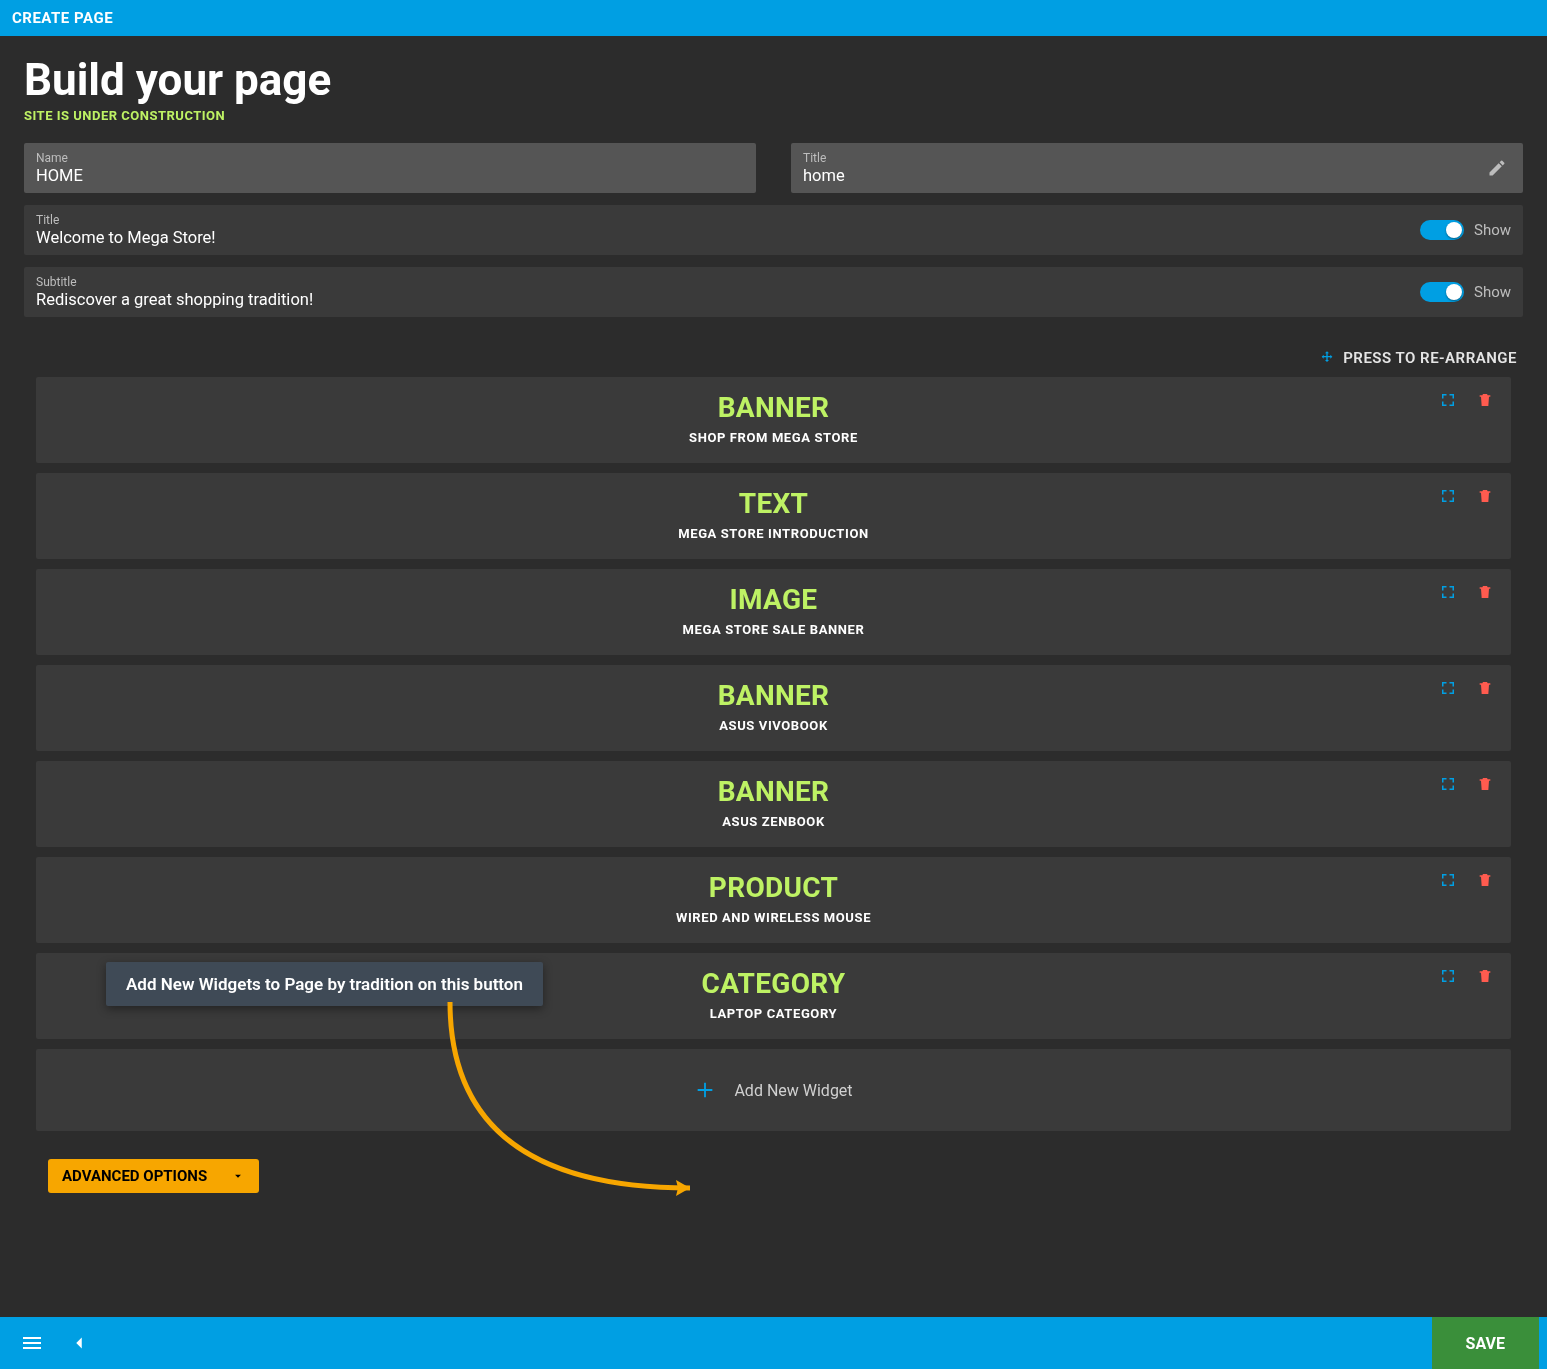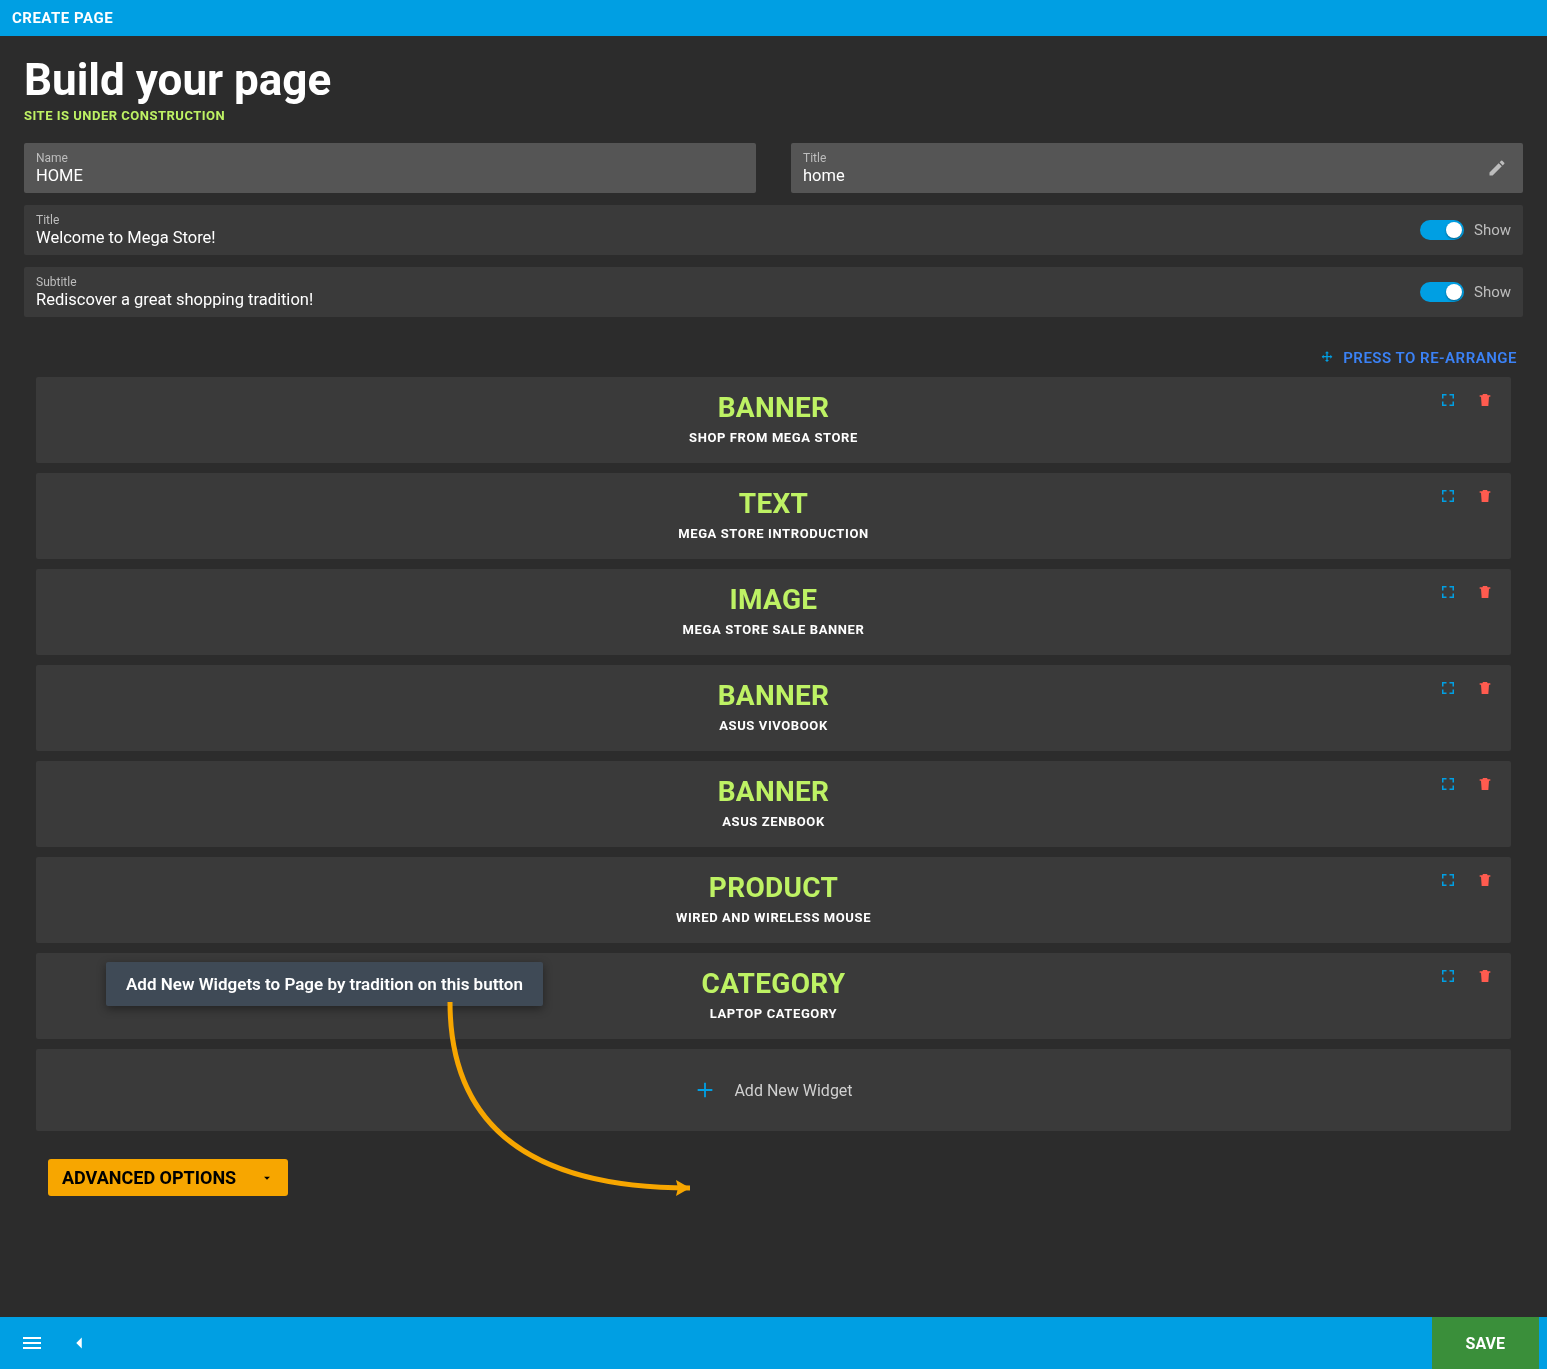--- a/index.html
+++ b/index.html
@@ -71,21 +71,21 @@
   .wide-field .ff { flex:1; }
   .toggle {
     width: 44px; height: 20px; border-radius: 20px;
     background: #009fe3; position: relative; margin-right: 10px;
   }
   .toggle .knob {
     position:absolute; right:2px; top:2px; width:16px; height:16px;
     background:#fff; border-radius:50%; box-shadow: 0 1px 2px rgba(0,0,0,.4);
   }
   .show-label { color:#bdbdbd; font-size: 15px; }
-  .rearrange { text-align:right; color:#3b82f6; font-weight:600; font-size:15px; letter-spacing:.5px; margin: 32px 6px 8px 0; display:flex; justify-content:flex-end; align-items:center; gap:8px; }
+  .rearrange { text-align:right; color:#e5e5e5; font-weight:600; font-size:15px; letter-spacing:.5px; margin: 32px 6px 8px 0; display:flex; justify-content:flex-end; align-items:center; gap:8px; }
   .widget {
     background: #3a3a3a;
     border-radius: 2px;
     margin: 10px 12px;
     padding: 14px 14px 18px 14px;
     position: relative;
     text-align:center;
   }
   .widget-title { font-size: 28px; font-weight:700; color:#bef264; letter-spacing:.3px; }
   .widget-sub { font-size: 13px; font-weight:700; color:#fff; letter-spacing:.6px; margin-top:6px; }
@@ -99,21 +99,21 @@
     margin: 10px 12px 28px 12px;
     padding: 30px 14px;
     text-align:center;
     color:#d0d0d0;
     font-size:16px;
     display:flex; align-items:center; justify-content:center; gap:18px;
     position:relative;
   }
   .plus-icon { color:#009fe3; font-size:26px; line-height:1; }
   .adv-btn {
-    background:#f7a600; color:#000; font-weight:700; font-size:18px;
+    background:#f7a600; color:#000; font-weight:700; font-size:15px;
     padding: 8px 14px; border-radius:3px; display:inline-flex; align-items:center; gap:24px;
     margin: 0 0 0 24px;
   }
   .adv-row { padding-bottom: 10px; }
   .bottombar {
     position:absolute; bottom:0; left:0; right:0; height:52px;
     background:#009fe3; display:flex; align-items:center; padding:0 8px;
   }
   .bottombar .hamburger, .bottombar .back { color:#fff; padding:0 12px; }
   .bottombar .spacer { flex:1; }

